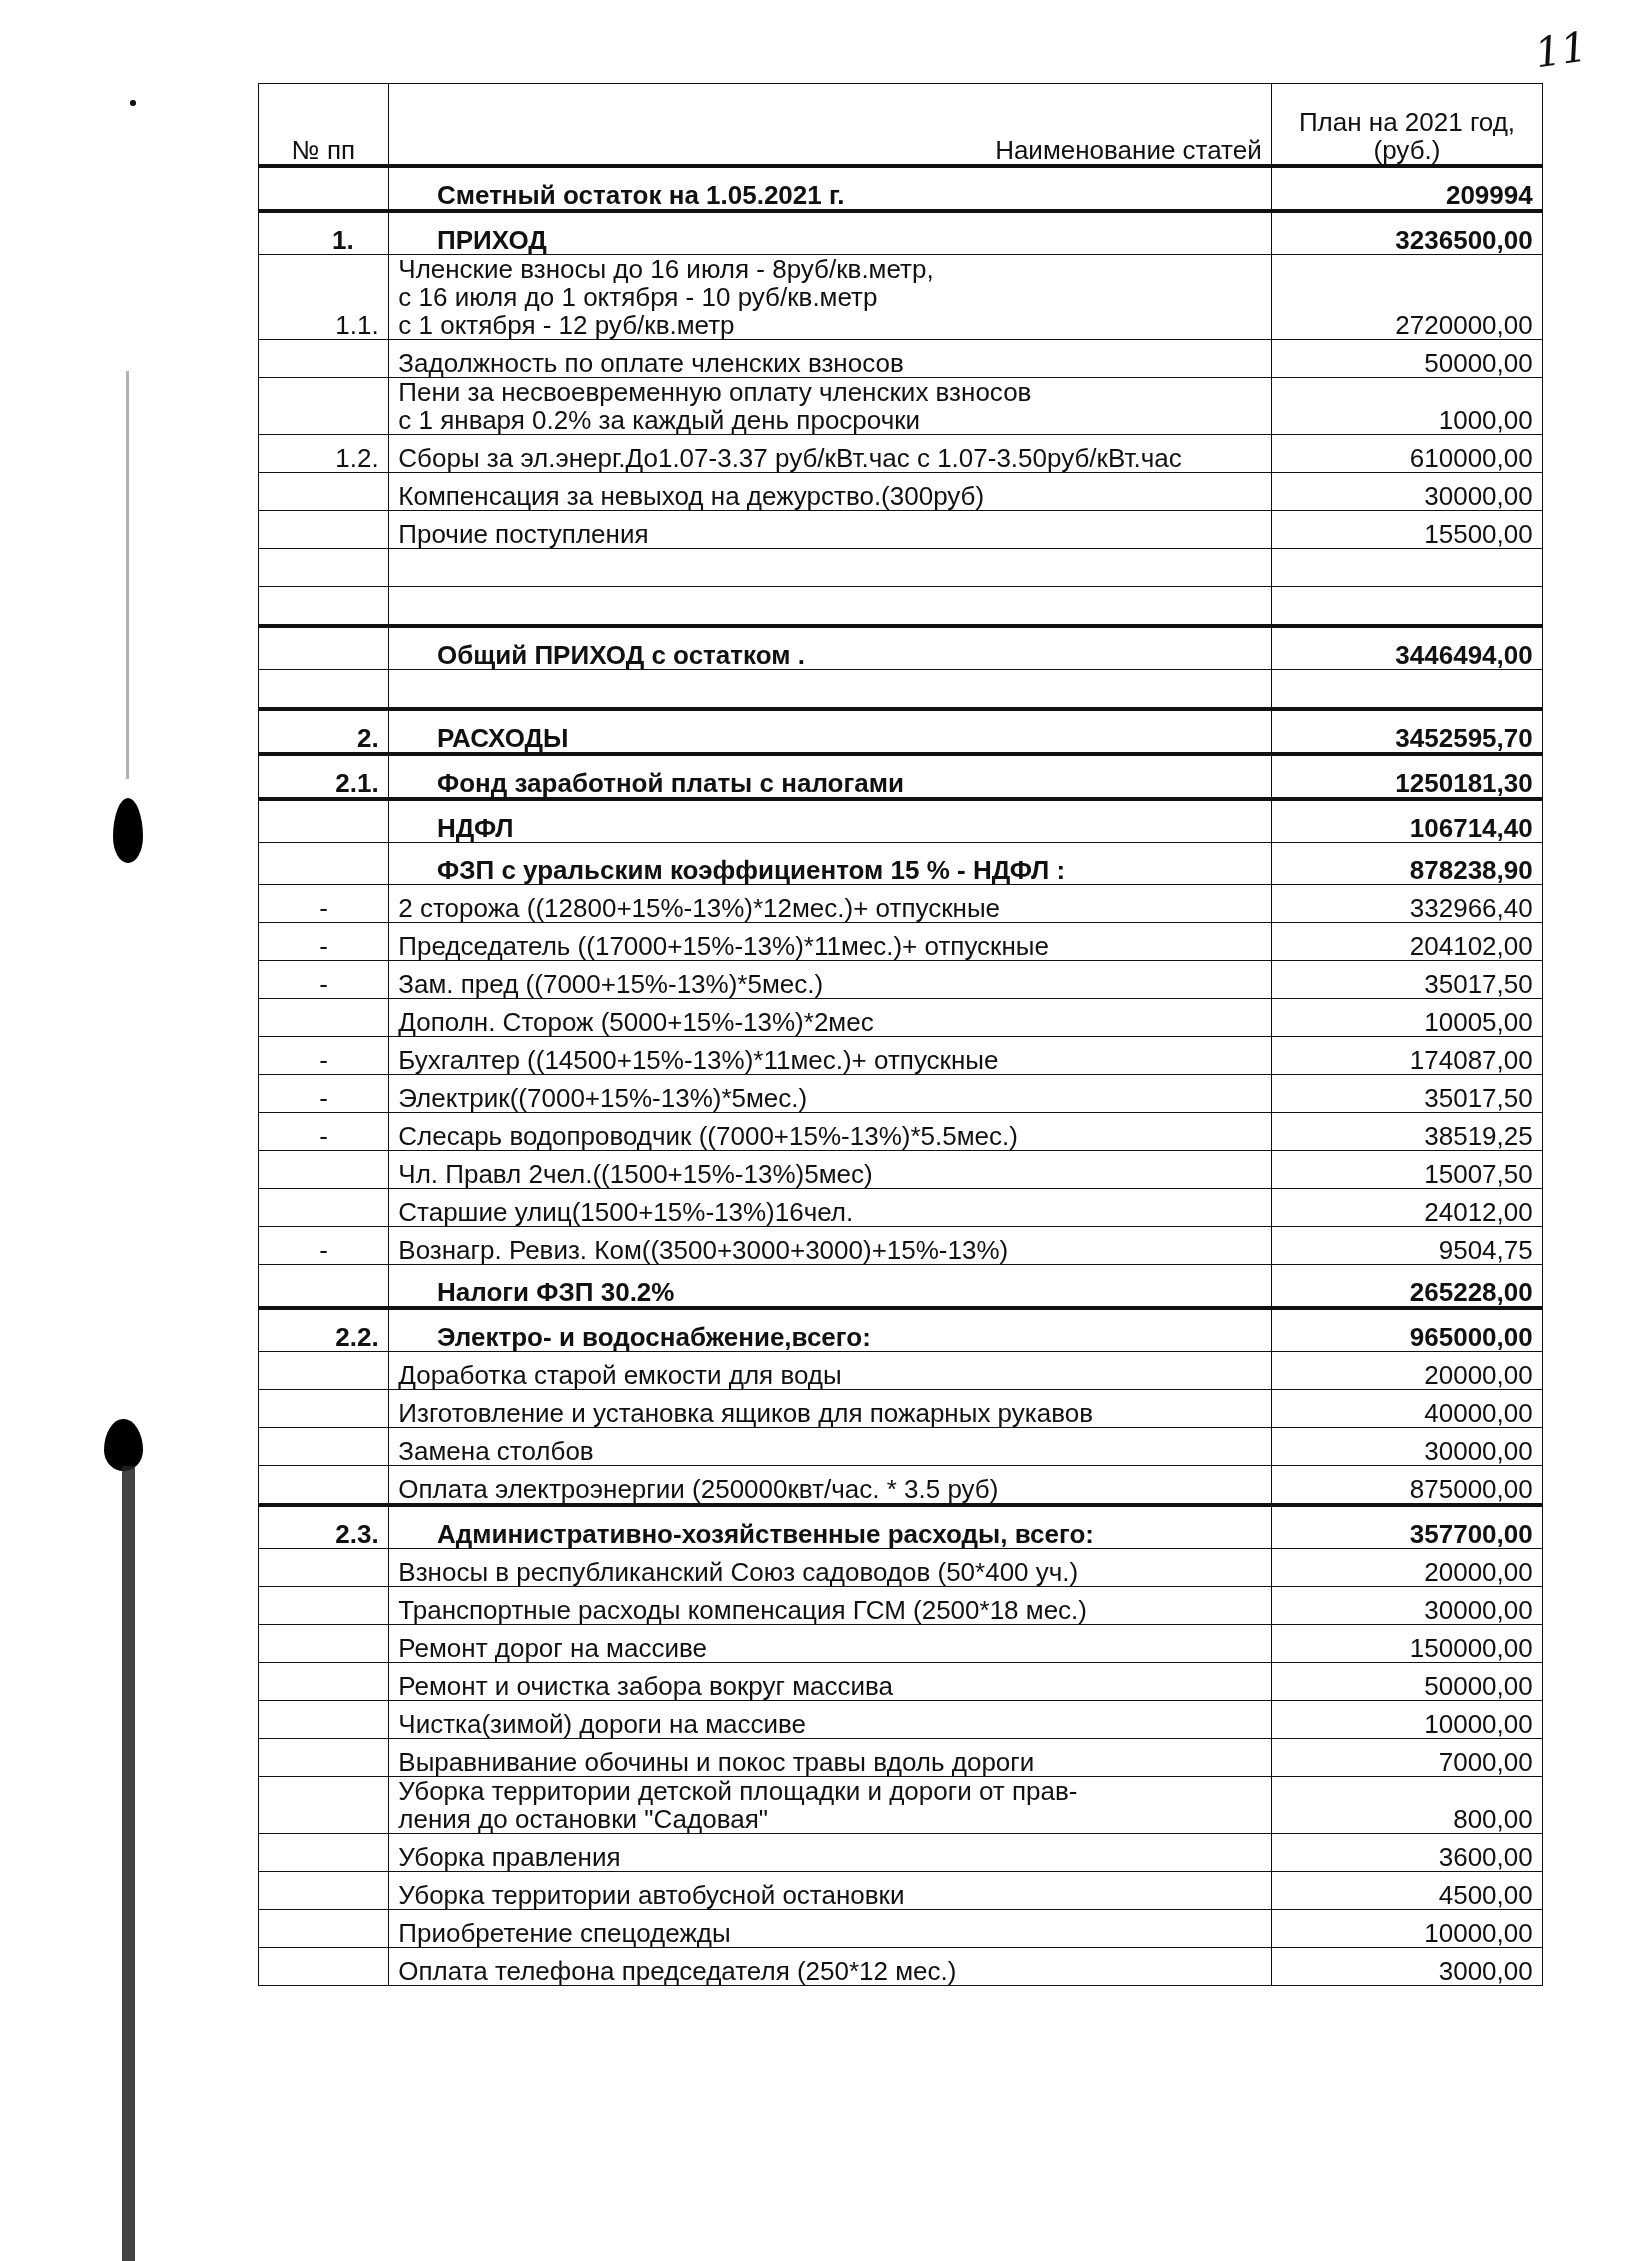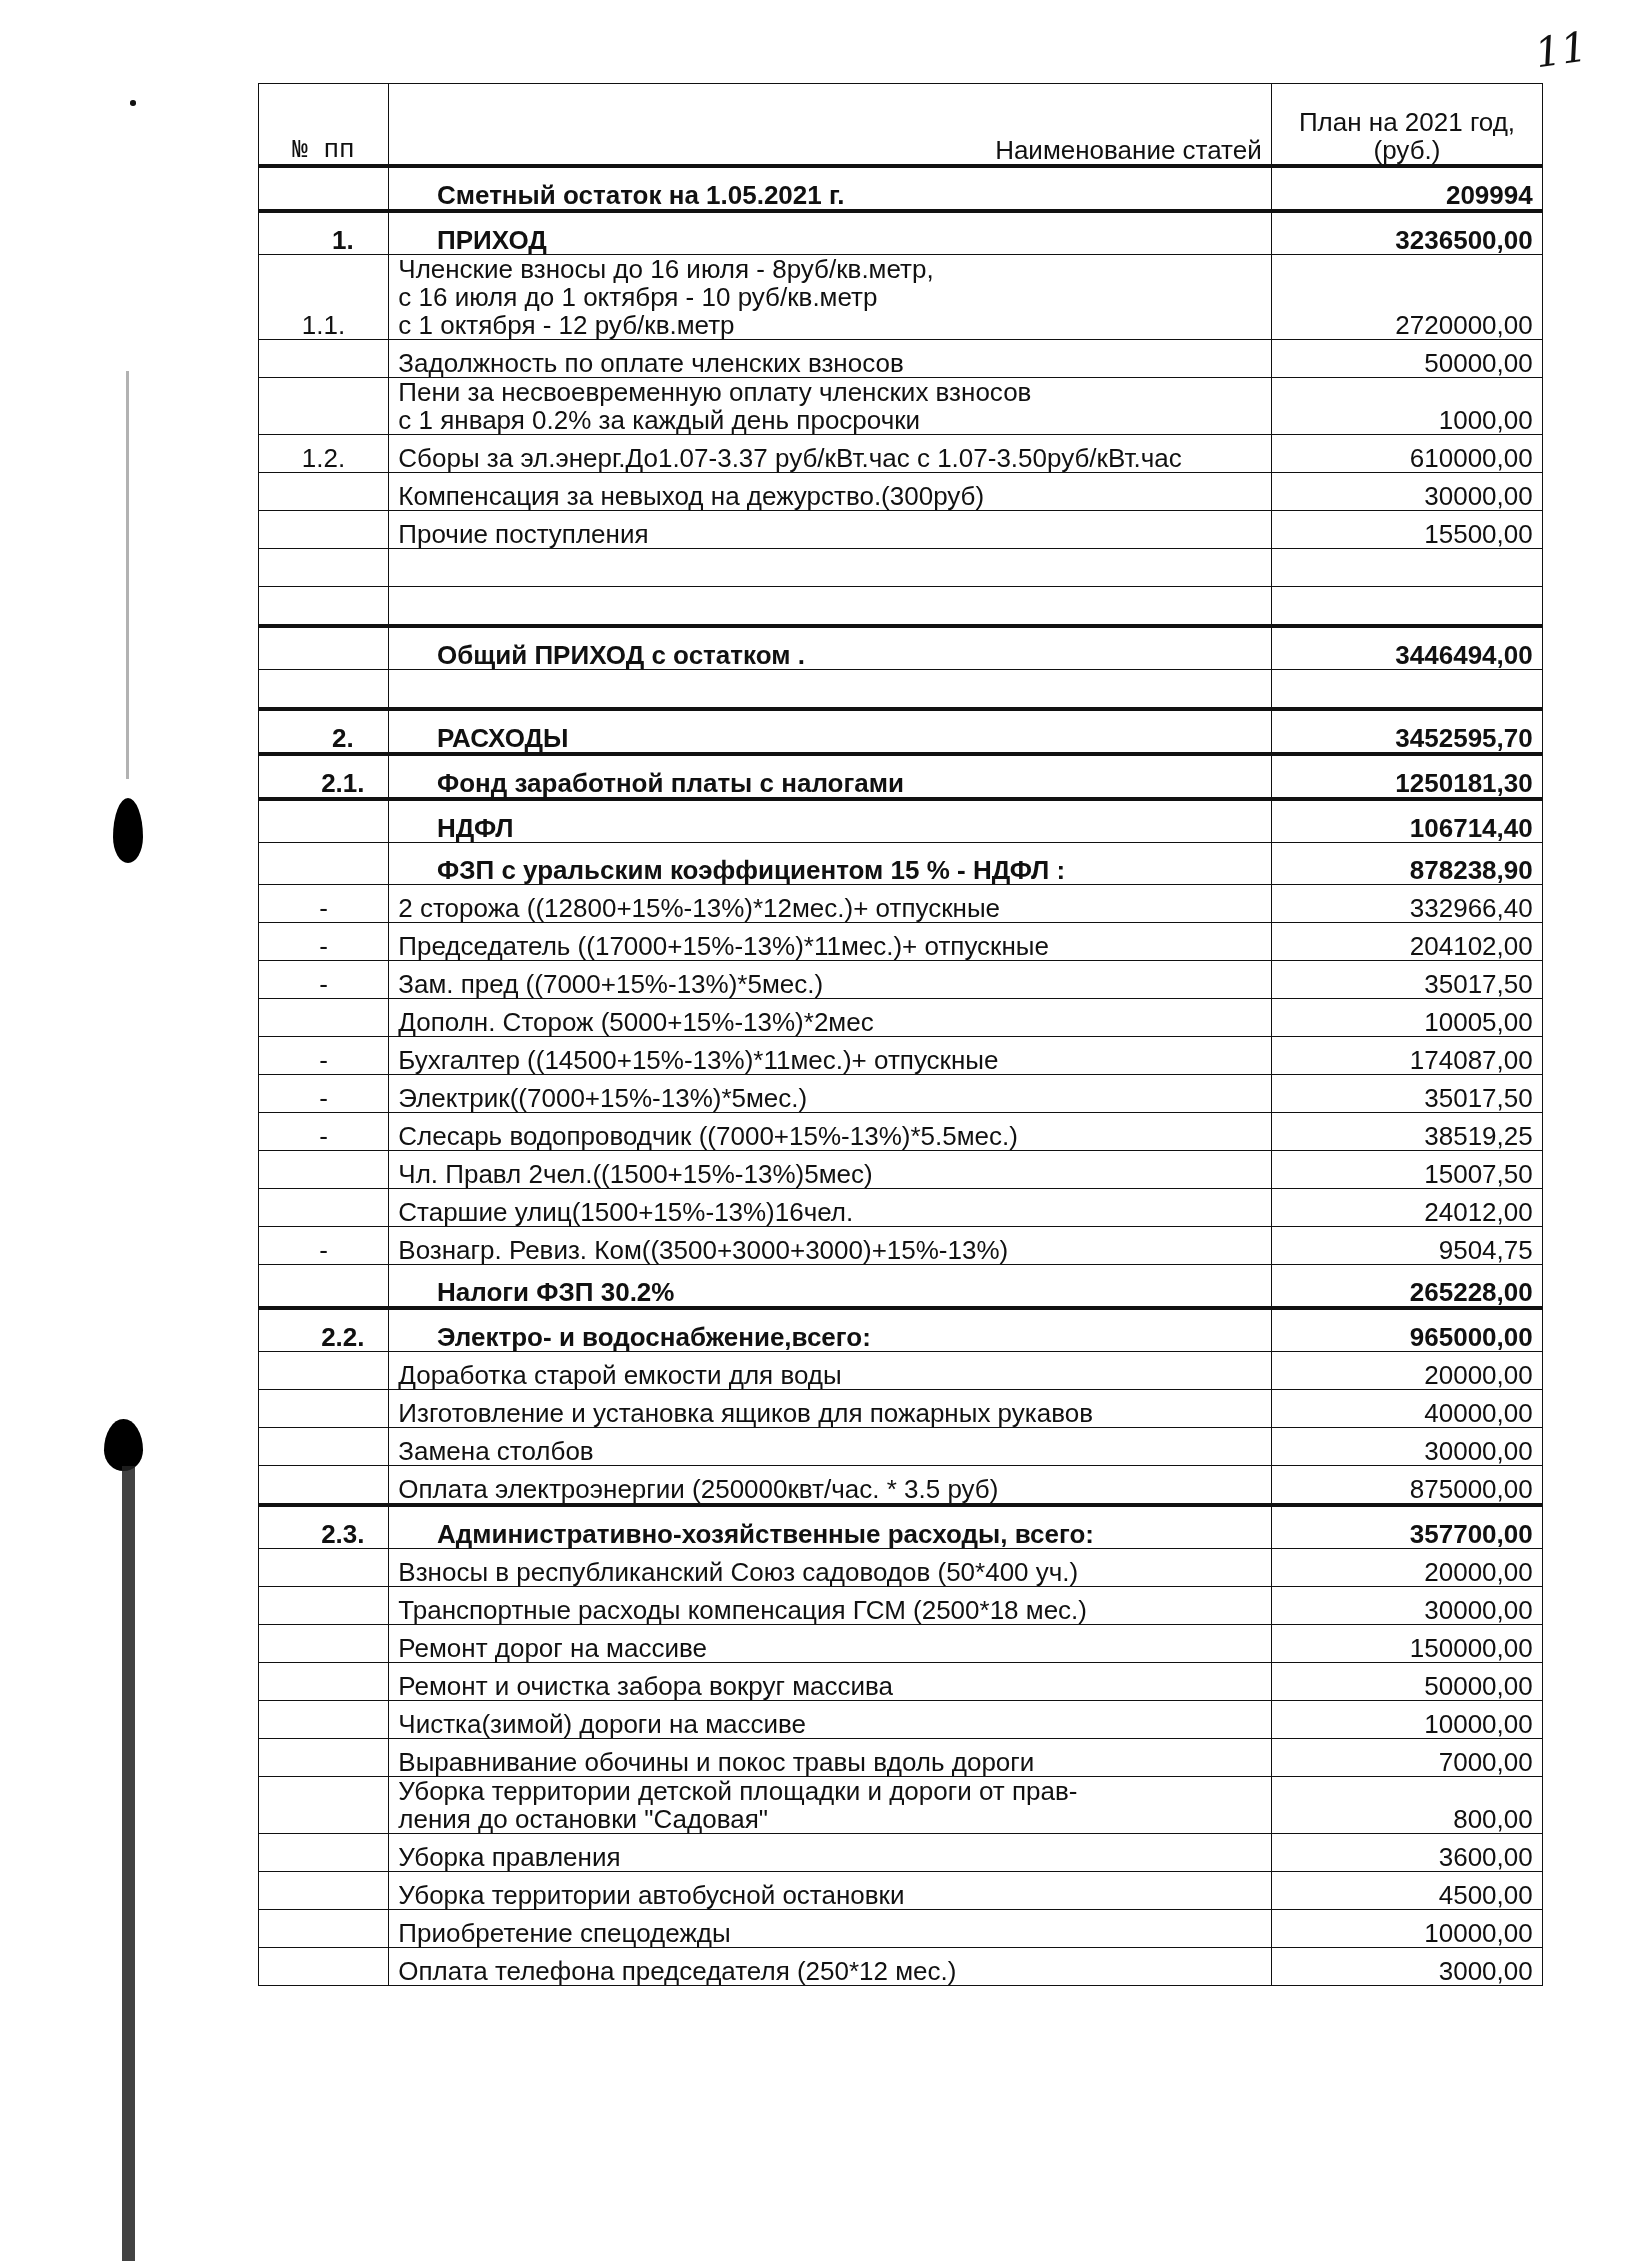--- a/index.html
+++ b/index.html
@@ -14,25 +14,25 @@
 
     table.budget { position: absolute; left: 258px; top: 83px; width: 1284px;
                    border-collapse: collapse; table-layout: fixed; }
     table.budget td, table.budget th {
       border: 1.9px solid #111; padding: 0 9.3px; font-size: 26px; line-height: 28px;
       vertical-align: bottom; font-weight: normal;
     }
     col.c-num { width: 130px; }
     col.c-name { width: 883px; }
     col.c-val { width: 271px; }
-    th.h-num { text-align: center; padding-bottom: 5.6px; font-family: Liberation Mono, monospace; }
+    th.h-num { text-align: center; padding-bottom: 5.6px; }
     th.h-name { text-align: right; vertical-align: top; padding-top: 9.3px; }
     th.h-val { text-align: center; vertical-align: top; padding-top: 7.4px; }
     tr.header-row th { height: 80px; border-bottom: 4.6px solid #111; }
-    td.num { text-align: center; }
+    td.num { text-align: right; }
     td.num.center { text-align: center; }
     td.val { text-align: right; }
     tr.bold td { font-weight: bold; }
     tr.thick-top td { border-top: 4.6px solid #111; }
     .multiline { white-space: pre-line; }
     tr.r-normal td { height: 37px; }
     tr.r-tall td { height: 41px; padding-left: 48px; }
     tr.empty td { height: 37px; }
   </style>
 </head>

